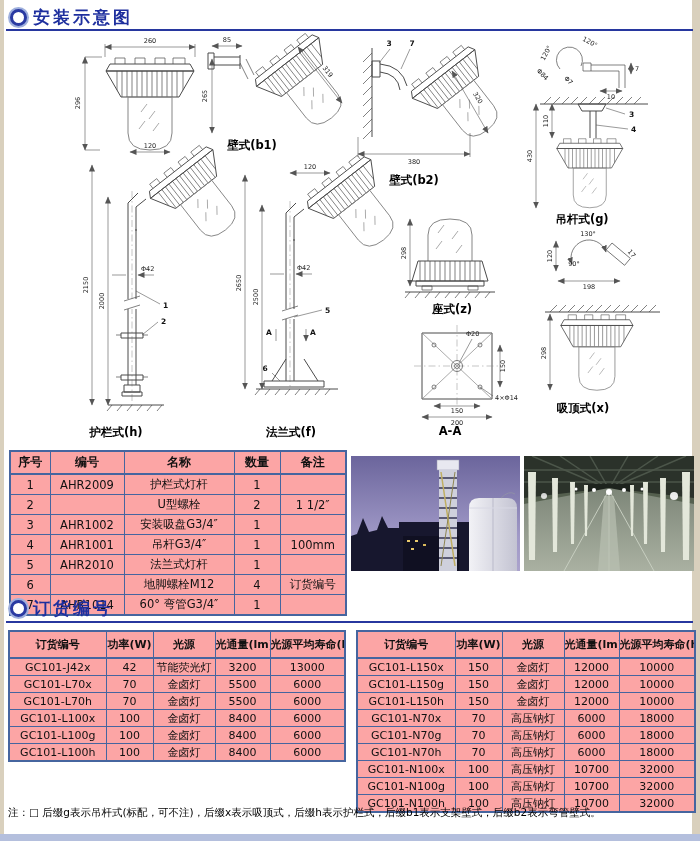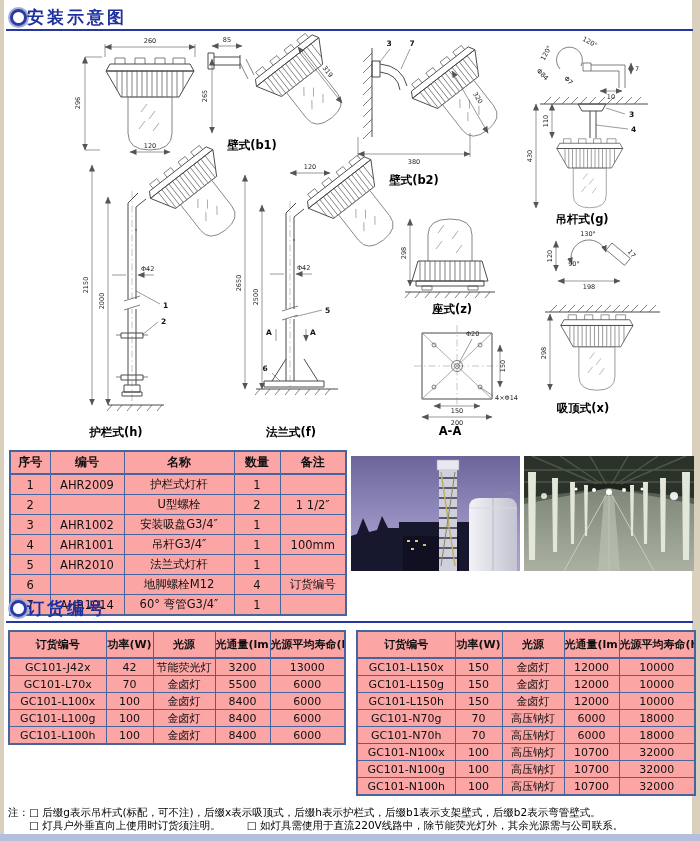--- a/index.html
+++ b/index.html
@@ -4,21 +4,21 @@
 <style>
   html,body{margin:0;padding:0;}
   body{
     width:700px;height:841px;position:relative;overflow:hidden;
     background:#ffffff;font-family:"DejaVu Sans","Liberation Sans",sans-serif;
   }
   .edge{position:absolute;top:0;height:841px;background:#d9d0bd;}
   .edge.l{left:0;width:4px;}
   .edge.r{right:0;width:8px;}
   .bottom-strip{position:absolute;left:0;top:834px;width:700px;height:7px;background:#b4bfdd;}
-  .sec{position:absolute;left:10px;display:flex;align-items:center;gap:0;}
+  .sec{position:absolute;left:10px;display:flex;align-items:center;gap:6px;}
   .ring{width:11px;height:11px;border-radius:50%;border:3px solid #2a3aa2;background:#fff;
         box-shadow:0 0 0 2px #9fb0dd;}
   .sec .t{font-size:17px;font-weight:bold;color:#1e2f9e;letter-spacing:3px;}
   .rule{position:absolute;left:6px;width:687px;border-top:2px solid #27379f;}
   table.tbl{position:absolute;border-collapse:collapse;background:#fca5a5;border:2px solid #46659f;table-layout:fixed;}
   table.tbl th,table.tbl td{border:1px solid #46659f;text-align:center;padding:0;color:#111;overflow:hidden;white-space:nowrap;}
   #parts-table th{height:21px;font-size:12px;font-weight:bold;}
   #parts-table td{height:19px;font-size:11.5px;}
   #parts-table thead tr{border-bottom:2px solid #46659f;}
   .order th{height:25px;font-size:11px;font-weight:bold;}
@@ -450,20 +450,27 @@
         <td>13000</td>
       </tr>
       <tr>
         <td>GC101-L70x</td>
         <td>70</td>
         <td>金卤灯</td>
         <td>5500</td>
         <td>6000</td>
       </tr>
       <tr>
+        <td>GC101-L70h</td>
+        <td>70</td>
+        <td>金卤灯</td>
+        <td>5500</td>
+        <td>6000</td>
+      </tr>
+      <tr>
         <td>GC101-L100x</td>
         <td>100</td>
         <td>金卤灯</td>
         <td>8400</td>
         <td>6000</td>
       </tr>
       <tr>
         <td>GC101-L100g</td>
         <td>100</td>
         <td>金卤灯</td>
@@ -513,20 +520,27 @@
         <td>10000</td>
       </tr>
       <tr>
         <td>GC101-L150h</td>
         <td>150</td>
         <td>金卤灯</td>
         <td>12000</td>
         <td>10000</td>
       </tr>
       <tr>
+        <td>GC101-N70x</td>
+        <td>70</td>
+        <td>高压钠灯</td>
+        <td>6000</td>
+        <td>18000</td>
+      </tr>
+      <tr>
         <td>GC101-N70g</td>
         <td>70</td>
         <td>高压钠灯</td>
         <td>6000</td>
         <td>18000</td>
       </tr>
       <tr>
         <td>GC101-N70h</td>
         <td>70</td>
         <td>高压钠灯</td>
@@ -552,14 +566,13 @@
         <td>100</td>
         <td>高压钠灯</td>
         <td>10700</td>
         <td>32000</td>
       </tr>
     </tbody>
 </table>
 
 <div class="notes">
   <div><span>注：</span><span>□ 后缀g表示吊杆式(标配，可不注)，后缀x表示吸顶式，后缀h表示护栏式，后缀b1表示支架壁式，后缀b2表示弯管壁式。</span></div>
-  <div class="row2"><span>□ 灯具户外垂直向上使用时订货须注明。</span><span class="gap"></span><span>□ 如灯具需使用于直流220V线路中，除节能荧光灯外，其余光源需与公司联系。</span></div>
 </div>
 
 </body></html>

